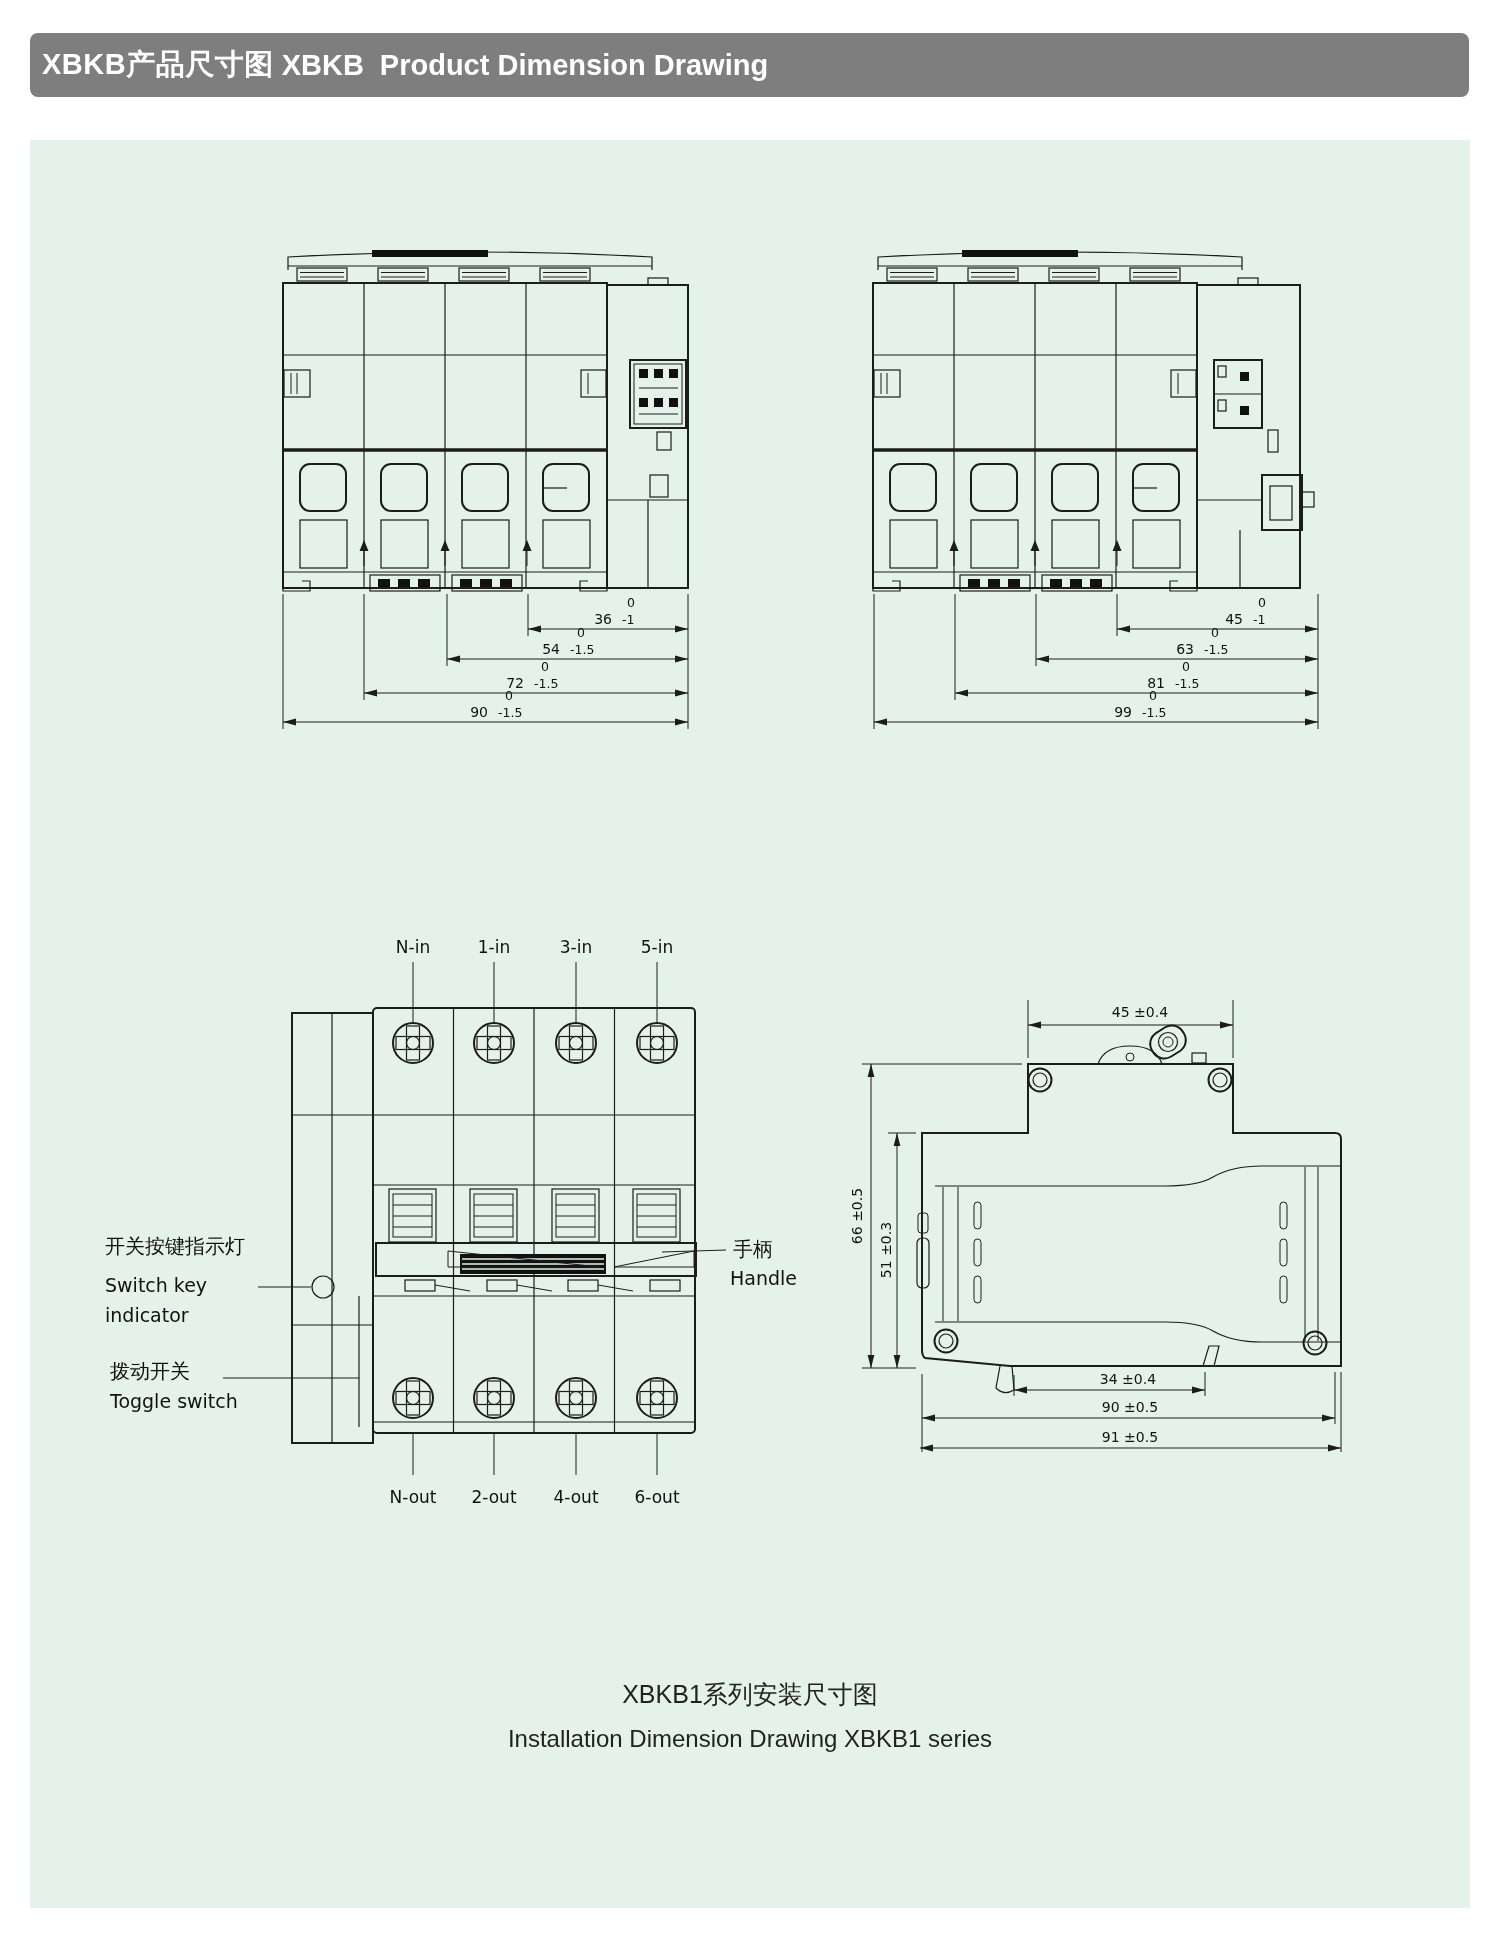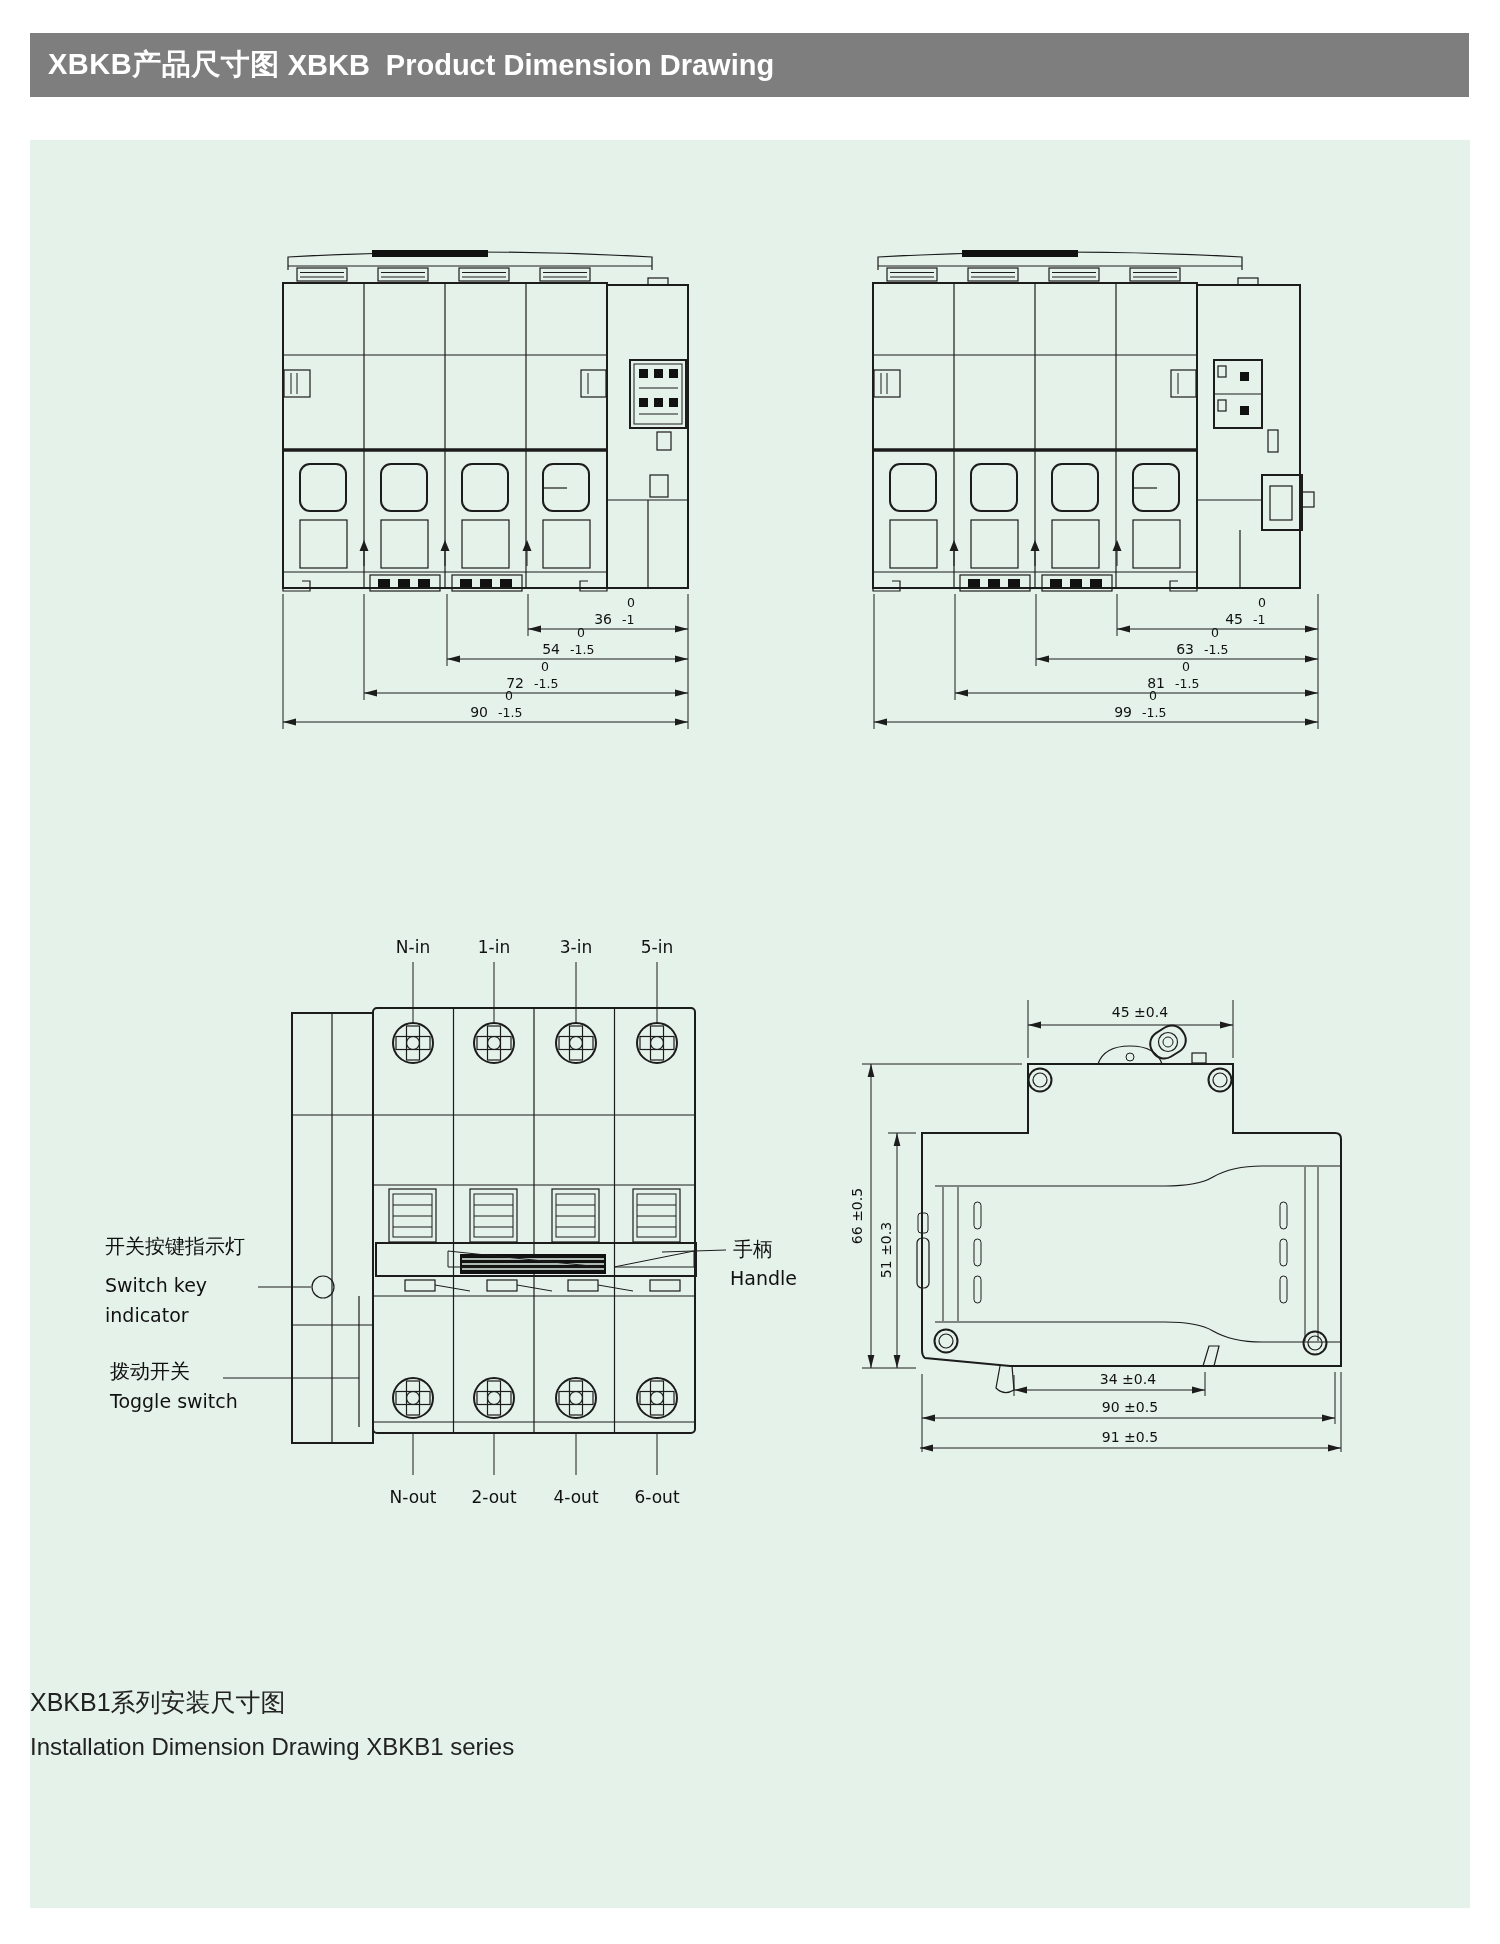--- a/index.html
+++ b/index.html
@@ -1,27 +1,27 @@
 <!DOCTYPE html>
 <html><head>
 <meta charset="utf-8">
 <style>
   html,body{margin:0;padding:0;}
   body{width:1500px;height:1944px;background:#ffffff;position:relative;
        font-family:"Liberation Sans",sans-serif;}
   .header-bar{position:absolute;left:30px;top:33px;width:1439px;height:64px;
        background:#7e7e7e;color:#ffffff;display:flex;align-items:center;
-       padding-left:18px;box-sizing:border-box;}
+       padding-left:12px;box-sizing:border-box;border-radius:8px;}
   .header-bar .t-cn{font-size:29px;font-weight:600;letter-spacing:.5px;}
   .header-bar .t-en-pre{font-size:29px;font-weight:600;margin-left:8px;}
   .header-bar .t-en{font-size:29px;font-weight:700;margin-left:16px;text-align:right;}
   .panel{position:absolute;left:30px;top:140px;width:1440px;height:1768px;
        background:#e5f2ea;}
   .panel svg{position:absolute;left:0;top:0;}
-  .caption{position:absolute;left:0;top:1538px;width:100%;color:#222;margin-top:8px;}
+  .caption{position:absolute;left:0;top:1538px;width:100%;text-align:center;color:#222;}
   .caption .c1{font-size:25px;font-weight:500;margin:0 0 14px 0;}
   .caption .c2{font-size:24px;font-weight:400;margin:0;}
   
   .ol{fill:none;stroke:#1c1c1c;stroke-width:2;}
   .tl{fill:none;stroke:#1c1c1c;stroke-width:1.2;}
   .thk{fill:none;stroke:#1c1c1c;stroke-width:3.5;}
   .dl{fill:none;stroke:#1c1c1c;stroke-width:1;}
   .blk{fill:#111111;stroke:none;}
   .dt{font-family:"DejaVu Sans",sans-serif;font-size:14px;fill:#111;}
   .dts{font-family:"DejaVu Sans",sans-serif;font-size:12.5px;fill:#111;}

